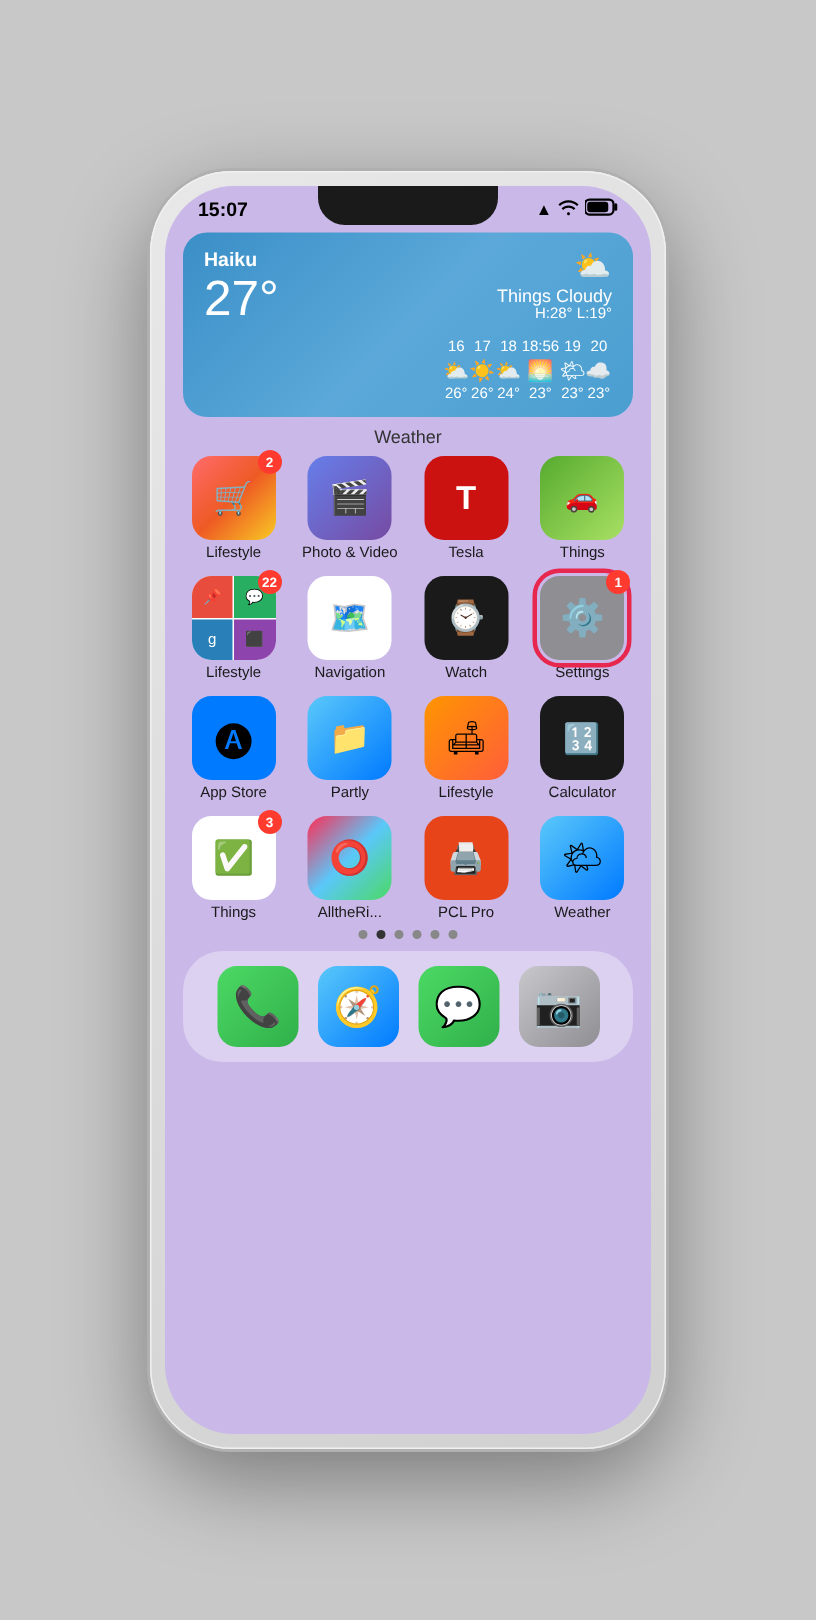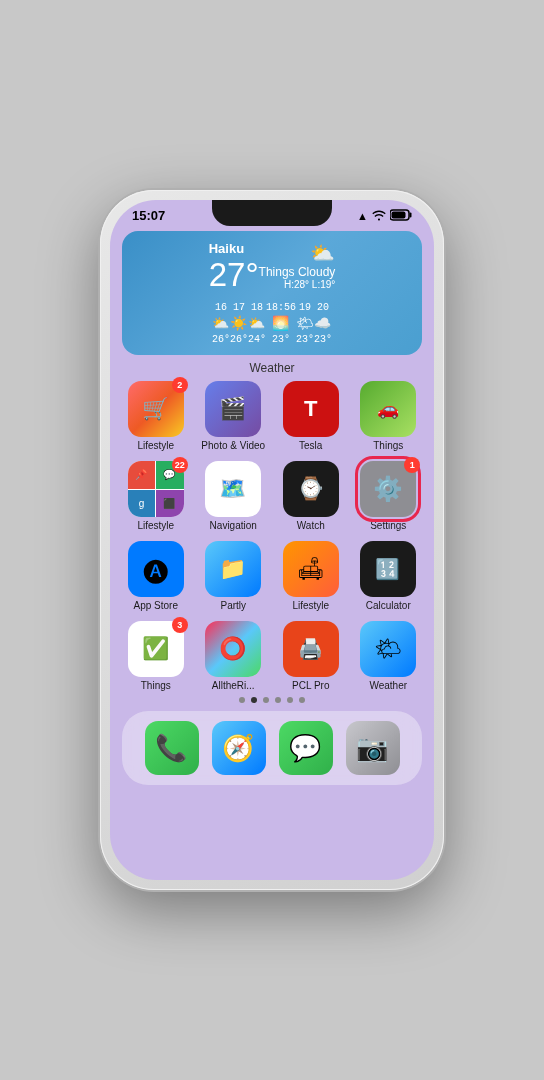--- a/index.html
+++ b/index.html
@@ -6,21 +6,21 @@
     body {
       background: #c8c8c8;
       display: flex;
       justify-content: center;
       align-items: center;
       min-height: 100vh;
       font-family: -apple-system, BlinkMacSystemFont, 'Helvetica Neue', sans-serif;
     }
     .phone-outer {
       width: 344px;
-      height: 700px;
+      height: 852px;
       background: linear-gradient(145deg, #e8e8e8, #d0d0d0);
       border-radius: 54px;
       padding: 10px;
       box-shadow: 0 0 0 2px #b0b0b0, 0 20px 60px rgba(0,0,0,0.4), inset 0 0 0 1px #f0f0f0;
       position: relative;
     }
     .phone-inner {
       width: 100%;
       height: 100%;
       background: #c9b8e8;
@@ -55,26 +55,26 @@
     .status-time { font-size: 13px; font-weight: 700; }
     .status-icons { display: flex; align-items: center; gap: 4px; font-size: 11px; }
     
     .weather-widget {
       margin: 4px 12px 6px;
       background: linear-gradient(135deg, #3a8fc7, #5ba8d9, #4a9fd0);
       border-radius: 16px;
       padding: 10px 14px;
       color: white;
     }
-    .weather-top { display: flex; justify-content: center; align-items: flex-start; }
+    .weather-top { display: flex; justify-content: space-between; align-items: flex-start; }
     .weather-city { font-size: 13px; font-weight: 600; }
     .weather-temp { font-size: 33px; font-weight: 300; }
     .weather-right { text-align: right; font-size: 11px; }
     .weather-condition { font-size: 12px; font-weight: 500; }
-    .weather-forecast { display: flex; justify-content: center; margin-top: 8px; font-family: Liberation Mono, monospace; }
+    .weather-forecast { display: flex; justify-content: flex-end; margin-top: 8px; }
     .forecast-item { text-align: center; font-size: 10px; }
     .forecast-icon { font-size: 14px; margin: 2px 0; }
     .forecast-temp { font-size: 10px; }
     .widget-label {
       text-align: center;
       font-size: 12px;
       color: #333;
       margin-bottom: 6px;
     }
     

